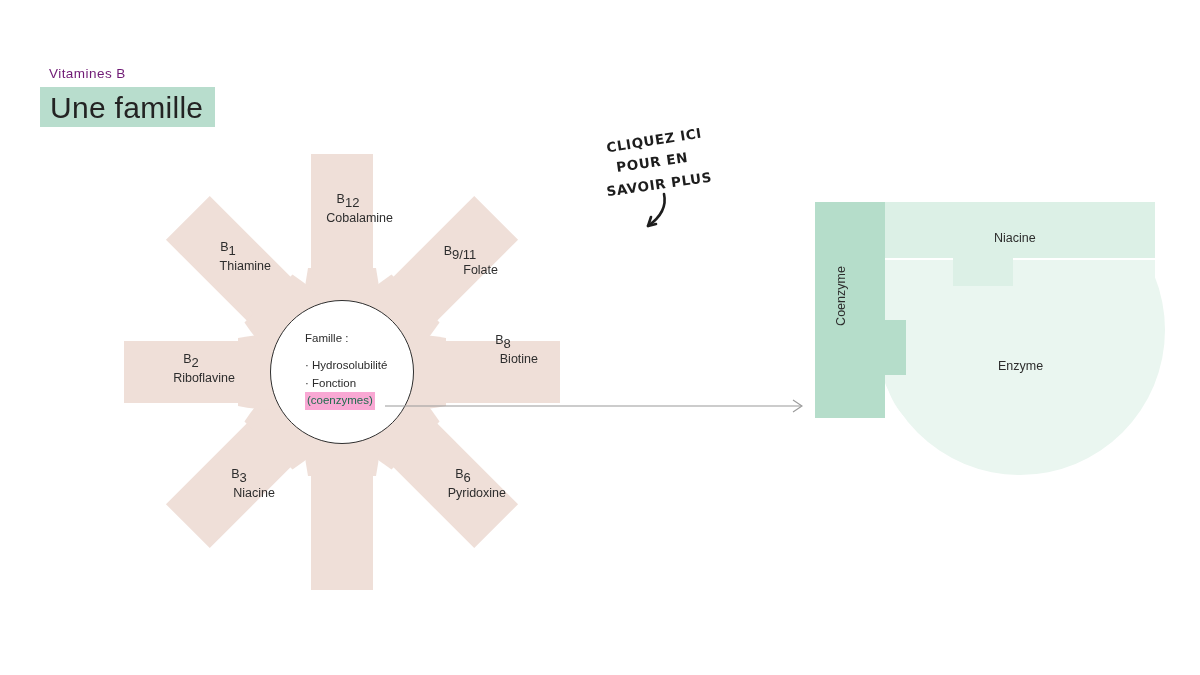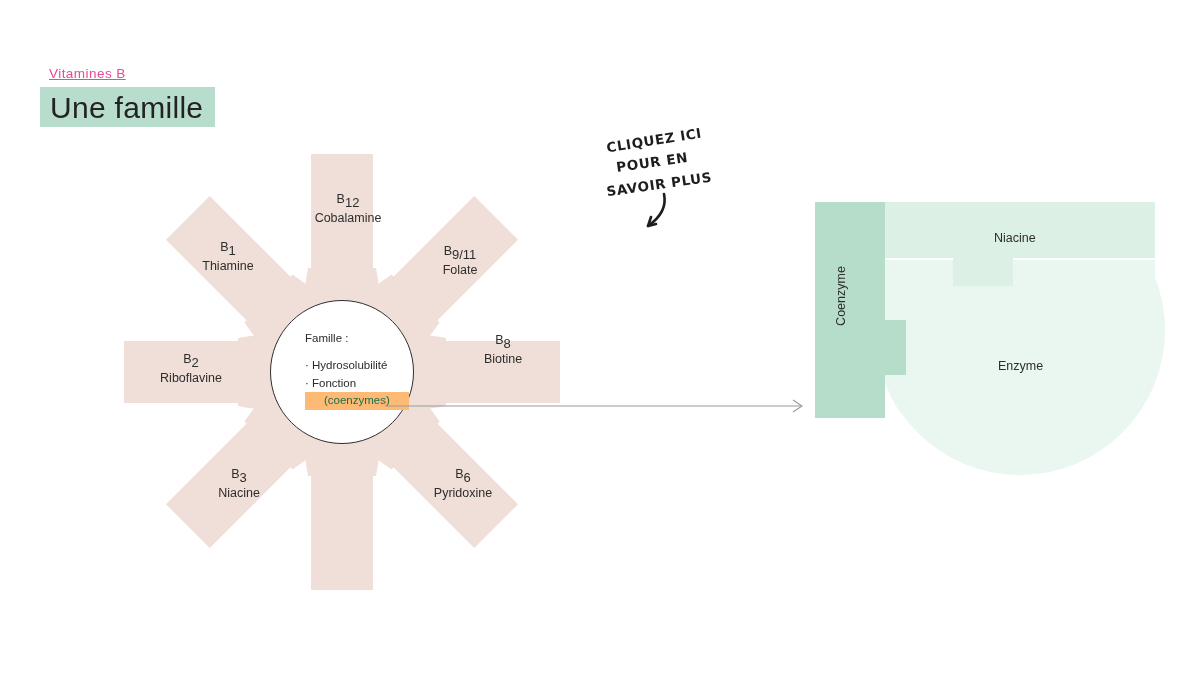--- a/index.html
+++ b/index.html
@@ -9,23 +9,22 @@
     font-family:"Liberation Sans", sans-serif;
     color:#2b2b2b;
     overflow:hidden;
     position:relative;
   }
   #slide{position:absolute;left:0;top:0;width:1200px;height:675px;}
 
   
   .eyebrow{
     position:absolute;left:49px;top:66px;
-    font-size:13.5px;letter-spacing:.45px;color:#ec4899;
+    font-size:13.5px;letter-spacing:.45px;color:#701a75;
     white-space:nowrap;
-    text-decoration:underline;
   }
   .title-wrap{
     position:absolute;left:40px;top:87px;
     background:#b8ddcd;
     padding:6px 12px 4px 10px;
     line-height:1;
   }
   .title-wrap .title{
     font-size:30px;font-weight:300;letter-spacing:.3px;color:#232323;
     white-space:nowrap;display:block;
@@ -34,36 +33,36 @@
   
   #hands{position:absolute;left:60px;top:140px;width:590px;height:460px;}
   #hands svg{display:block;}
 
   .vlabel{
     position:absolute;text-align:center;line-height:1.25;
     font-size:12.5px;color:#2d2d2d;white-space:nowrap;
   }
   .vlabel .code{display:block;font-size:12.5px;}
   .vlabel .code sub{font-size:13px;}
-  .vlabel .nm{display:block;font-size:12.5px;}
+  .vlabel .nm{display:block;font-size:12.5px;text-align:right;}
 
   
   #center-circle{
     position:absolute;left:270px;top:300px;width:144px;height:144px;
     border-radius:50%;background:#ffffff;border:1.1px solid #2f2f2f;
     box-sizing:border-box;
   }
   #center-text{
     position:absolute;left:305px;top:330px;width:120px;
     font-size:11.5px;line-height:1.55;color:#2b2b2b;
   }
   #center-text .ttl{display:block;margin-bottom:9px;}
   #center-text .li{display:block;white-space:nowrap;}
   #center-text .hl{
-    display:inline-block;background:#fdba74;padding:0 19px;color:#1f6b4d;
+    display:inline-block;background:#f9a8d4;padding:0 2px;color:#1f6b4d;
   }
 
   
   #note{
     position:absolute;left:600px;top:128px;width:130px;height:110px;
   }
   #note .ln{
     position:absolute;white-space:nowrap;
     font-family:"DejaVu Sans", sans-serif;
     font-weight:700;font-size:13.5px;color:#1d1d1d;

